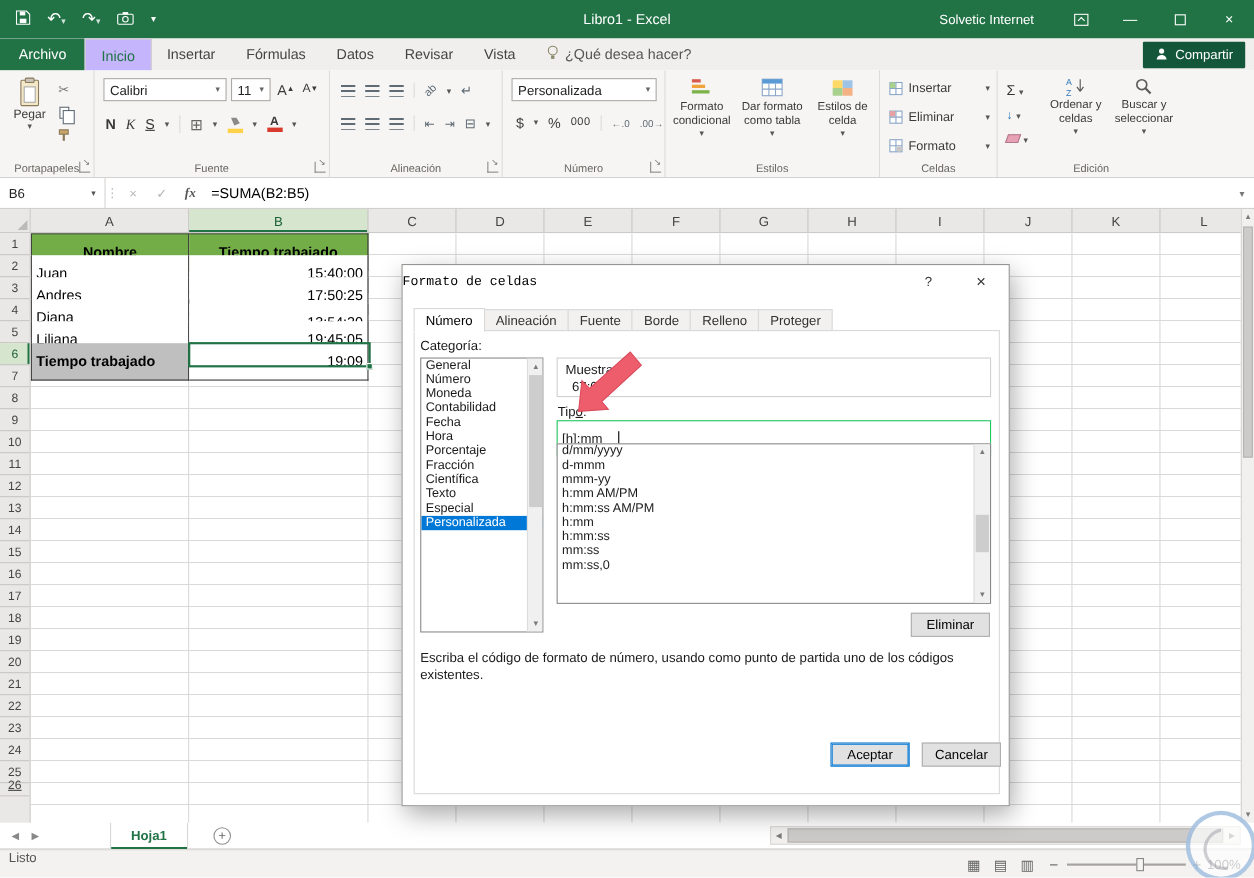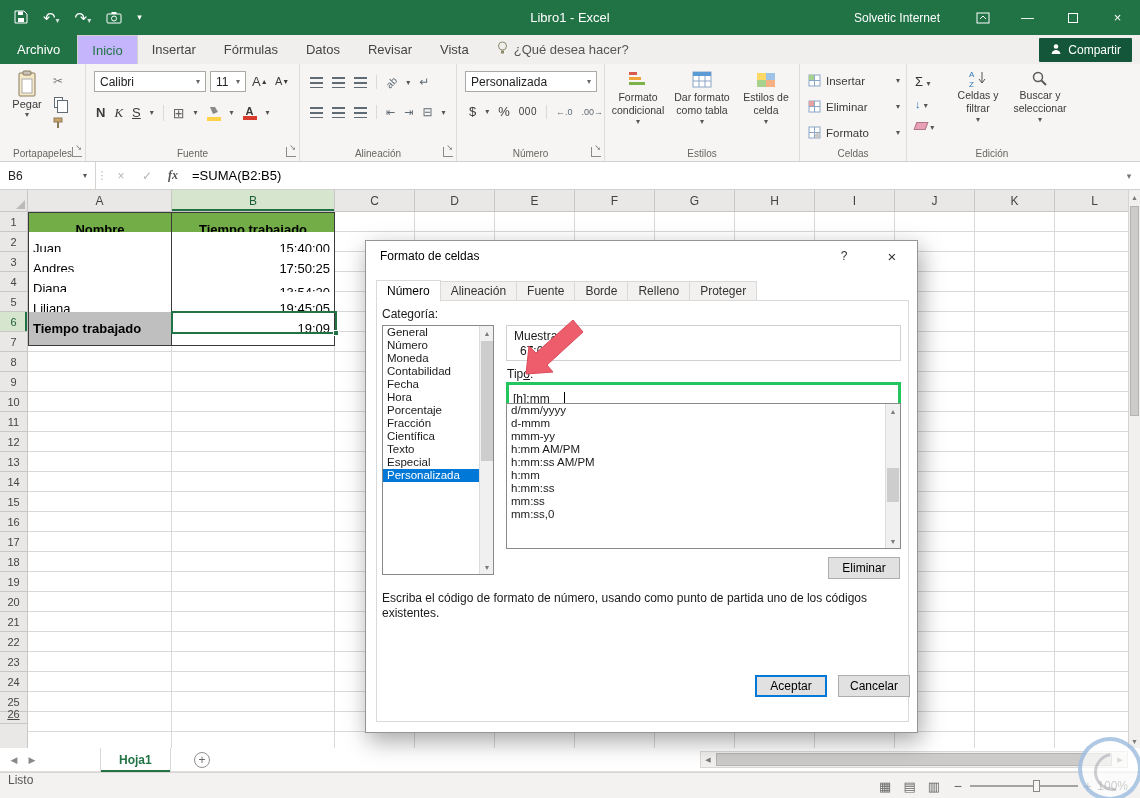--- a/index.html
+++ b/index.html
@@ -92,36 +92,36 @@
   .zoomout{position:absolute;right:178px;top:0;height:26px;display:flex;align-items:center;font-size:14px;color:#666;}
   .zoomtrack{position:absolute;right:62px;top:12px;width:108px;height:2px;background:#a5a3a1;}
   .zoomthumb{position:absolute;right:100px;top:7px;width:7px;height:12px;background:#f6f5f3;border:1px solid #8a8886;}
   .zoomin{position:absolute;right:48px;top:0;height:26px;display:flex;align-items:center;font-size:14px;color:#666;}
   .zoomlabel{position:absolute;right:12px;top:0;height:26px;display:flex;align-items:center;font-size:12px;color:#555;}
   .watermark{position:absolute;left:1078px;top:737px;width:64px;height:64px;border-radius:50%;border:4px solid rgba(110,155,205,.55);background:rgba(255,255,255,.7);z-index:70;}
   .watermark::after{content:"";position:absolute;left:12px;top:12px;width:32px;height:32px;border-radius:50%;border:3px solid rgba(150,150,160,.45);border-top-color:transparent;border-right-color:transparent;transform:rotate(35deg);}
 
   
   .dialog{position:absolute;left:365px;top:240px;width:553px;height:493px;background:#fff;border:1px solid #979593;box-shadow:3px 8px 22px rgba(0,0,0,.35);z-index:40;font-size:12px;color:#1a1a1a;}
-  .dlg-title{position:absolute;left:0;top:0;right:4px;height:30px;display:flex;align-items:center;padding-left:14px;font-size:12px;color:#000;}
+  .dlg-title{position:absolute;left:0;top:0;right:4px;height:30px;display:flex;align-items:center;font-size:12px;color:#000;font-family:Liberation Mono, monospace;}
   .dlg-help{position:absolute;right:58px;top:0;width:30px;height:30px;display:flex;align-items:center;justify-content:center;color:#333;}
   .dlg-close{position:absolute;right:8px;top:0;width:34px;height:30px;display:flex;align-items:center;justify-content:center;font-size:15px;color:#333;}
   .dlg-tabs{position:absolute;left:10px;top:39px;height:21px;display:flex;align-items:flex-end;z-index:3;}
   .dtab{height:20px;padding:0 10px;display:flex;align-items:center;background:#f2f1f0;border:1px solid #d9d9d9;margin-right:-1px;color:#333;}
   .dtab.active{background:#fff;height:22px;border-bottom:1px solid #fff;margin-bottom:-1px;color:#000;}
   .dlg-page{position:absolute;left:10px;top:59px;width:533px;height:422px;background:#fff;border:1px solid #d9d9d9;}
   .dlbl{position:absolute;font-size:12px;color:#1a1a1a;}
   .listbox{position:absolute;background:#fff;border:1px solid #8a8a8a;overflow:hidden;}
   .litem{height:13px;line-height:13px;padding:0 4px;font-size:11.5px;white-space:nowrap;}
   .litem.sel{background:#0078d7;color:#fff;}
   .lb-sb{position:absolute;right:0;top:0;bottom:0;width:15px;background:#f0f0f0;border-left:1px solid #dcdcdc;}
   .lb-sb .arr{position:absolute;left:0;width:14px;height:14px;display:flex;align-items:center;justify-content:center;font-size:7px;color:#7a7a7a;}
   .lb-sb .thumb{position:absolute;left:1px;width:12px;background:#cdcdcd;}
   .samplebox{position:absolute;left:140px;top:84px;width:395px;height:36px;background:#fff;border:1px solid #d0d0d0;}
-  .tipo-input{position:absolute;left:140px;top:141px;width:395px;height:33px;background:#fff;border:3px solid #22c55e;display:flex;align-items:center;padding:0 4px;font-size:12px;gap:13px;}
+  .tipo-input{position:absolute;left:140px;top:141px;width:395px;height:33px;background:#fff;border:1px solid #22c55e;display:flex;align-items:center;padding:0 4px;font-size:12px;gap:13px;}
   .caret{display:inline-block;width:1px;height:13px;background:#000;margin-left:1px;}
   .dbtn{position:absolute;width:72px;height:22px;background:#e1e1e1;border:1px solid #adadad;display:flex;align-items:center;justify-content:center;font-size:12px;color:#000;}
   .dbtn.primary{border:1px solid #0078d7;box-shadow:inset 0 0 0 1px #0078d7;}
   .helptext{position:absolute;left:16px;top:350px;width:512px;font-size:12px;line-height:15px;color:#1a1a1a;}
   .u{text-decoration:underline;}
 
   .red-arrow{position:absolute;left:518px;top:316px;z-index:60;}
 </style>
 </head>
 <body>
@@ -373,21 +373,21 @@
         <span><span style="font-size:13px;">Σ</span> <span class="dd">▾</span></span>
         <span><span style="font-size:11px;color:#2e75b6;">↓</span> <span class="dd">▾</span></span>
         <span><span class="eraser-ic"></span> <span class="dd">▾</span></span>
       </div>
       <div class="bigbtn" style="left:42px;width:58px;">
         <svg width="20" height="20" viewBox="0 0 20 20">
             <text x="1" y="8" font-size="8" fill="#2e75b6" font-family="sans-serif">A</text>
             <text x="1" y="18" font-size="8" fill="#2e75b6" font-family="sans-serif">Z</text>
             <path d="M14 3 v11 M14 14 l-3 -4 M14 14 l3 -4" stroke="#555" fill="none"></path>
           </svg>
-        <span>Celdas y filtrar</span>
+        <span>Ordenar y celdas</span>
           <span class="dd">▾</span>
       </div>
       <div class="bigbtn" style="left:100px;width:66px;">
         <svg width="18" height="20" viewBox="0 0 18 20">
             <circle cx="7" cy="8" r="4.5" fill="none" stroke="#5a5a5a" stroke-width="1.5"></circle>
             <line x1="10.5" y1="11.5" x2="15" y2="16" stroke="#5a5a5a" stroke-width="2"></line>
           </svg>
         <span>Buscar y seleccionar</span>
           <span class="dd">▾</span>
       </div>

